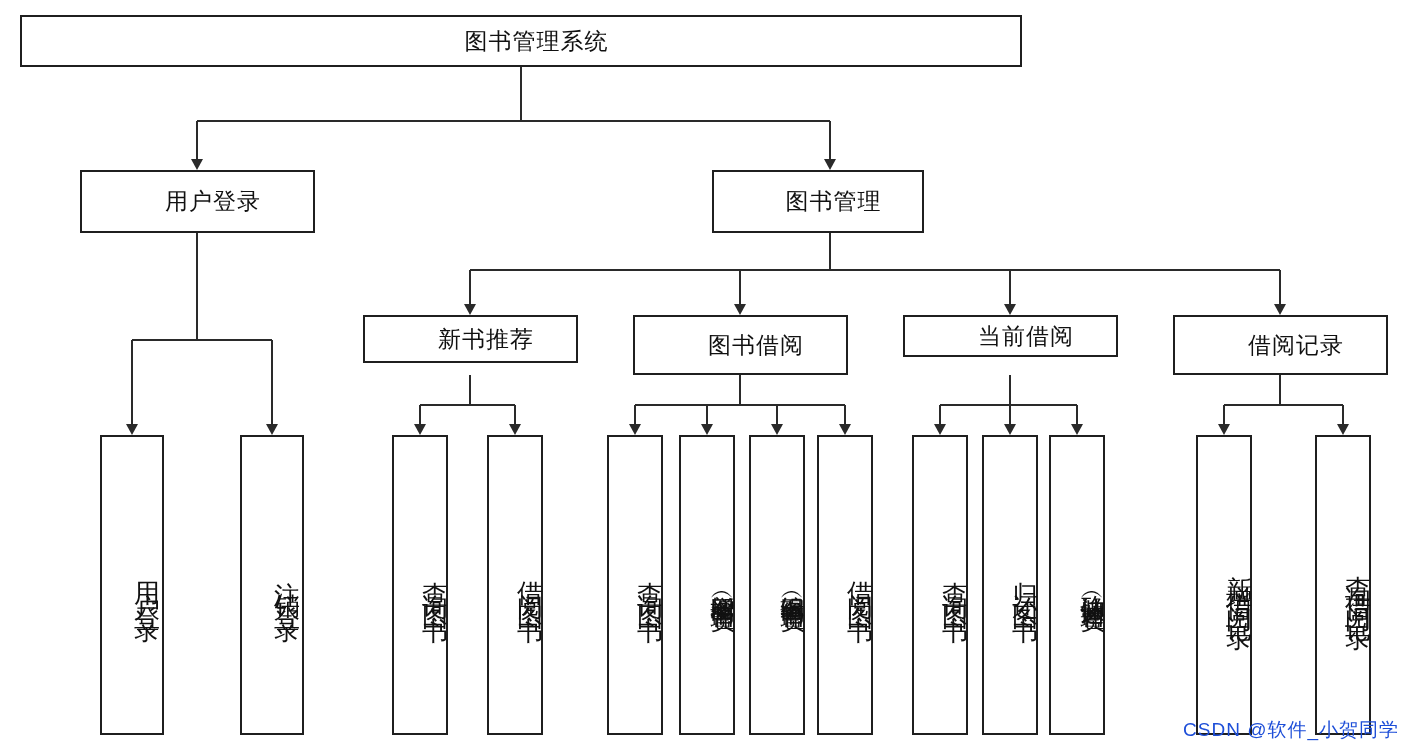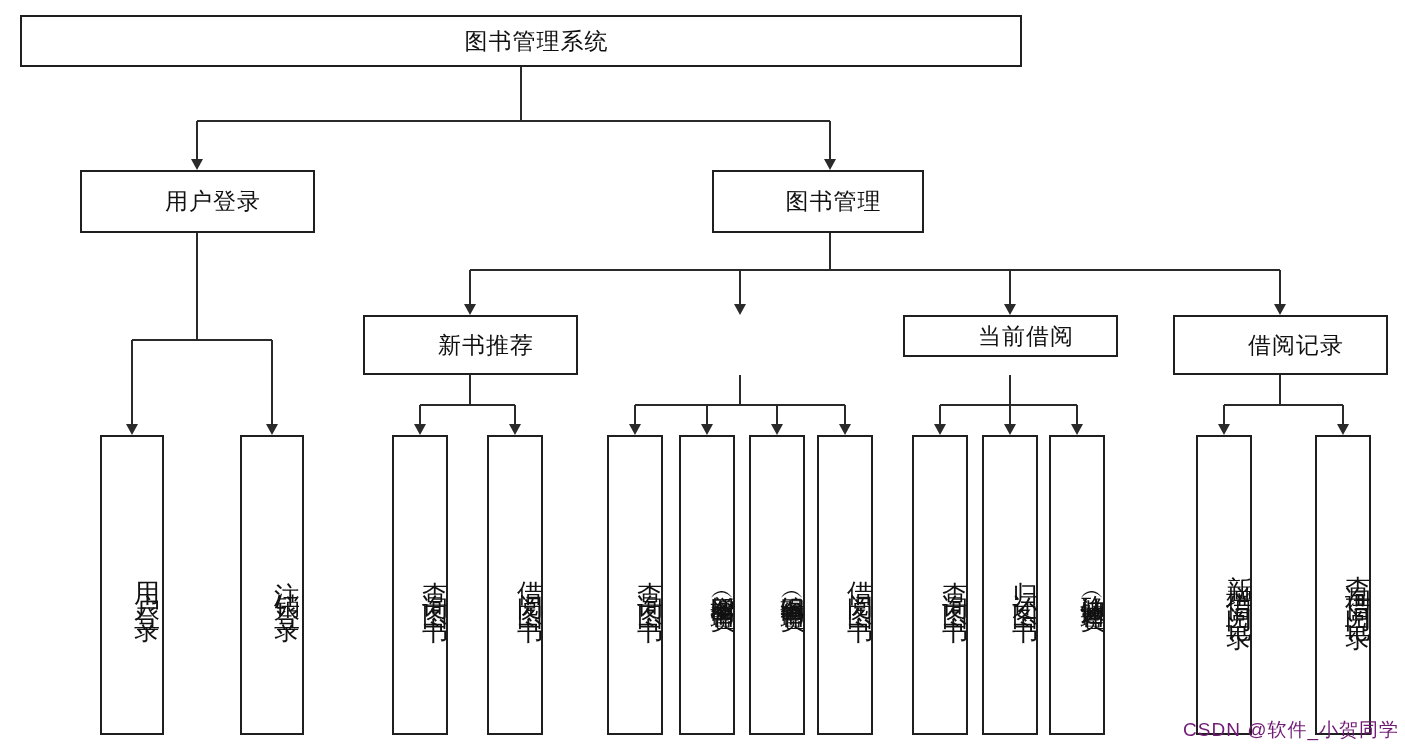--- a/index.html
+++ b/index.html
@@ -24,21 +24,21 @@
     text-orientation:mixed;
     font-size:26px;
     letter-spacing:12px;
     line-height:1;
     white-space:nowrap;
   }
   .vtext.med { letter-spacing:10px; }
   .vtext.long { font-size:24px; letter-spacing:2px; }
   .watermark {
     position:absolute; right:6px; bottom:4px;
-    color:#701a75; font-size:19px; letter-spacing:1px;text-align:center;
+    color:#1d4ed8; font-size:19px; letter-spacing:1px;text-align:center;
   }
 </style>
 </head>
 <body>
 
 <div class="canvas">
 
   <svg class="connectors" width="1405" height="747" viewBox="0 0 1405 747">
     <g stroke="#2a2a2a" stroke-width="2" fill="none">
 
@@ -109,22 +109,25 @@
     <span>图书管理系统</span>
   </div>
 
   <div class="box hbox" style="left:80px;top:170px;width:235px;height:63px">
     <span>用户登录</span>
   </div>
   <div class="box hbox" style="left:712px;top:170px;width:212px;height:63px">
     <span>图书管理</span>
   </div>
 
-  <div class="box hbox" style="left:363px;top:315px;width:215px;height:60px">
+  <div class="box hbox" style="left:363px;top:315px;width:215px;height:48px">
     <span>新书推荐</span>
+  </div>
+  <div class="box hbox" style="left:633px;top:315px;width:215px;height:60px">
+    <span>图书借阅</span>
   </div>
   <div class="box hbox" style="left:903px;top:315px;width:215px;height:42px">
     <span>当前借阅</span>
   </div>
   <div class="box hbox" style="left:1173px;top:315px;width:215px;height:60px">
     <span>借阅记录</span>
   </div>
 
   <div class="box" style="left:100px;top:435px;width:64px;height:300px">
     <span class="vtext">用户登录</span>

